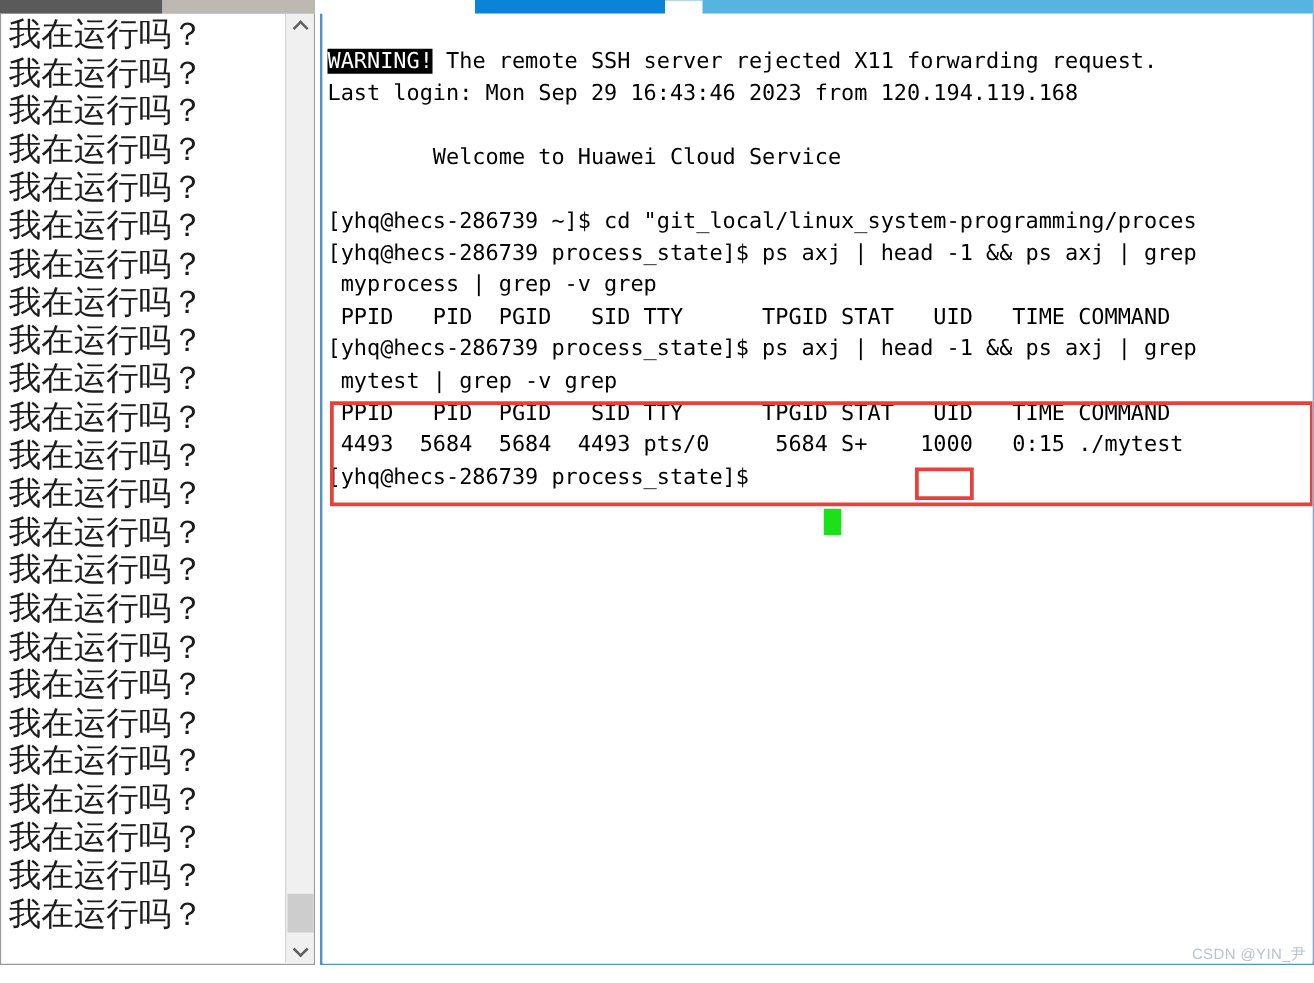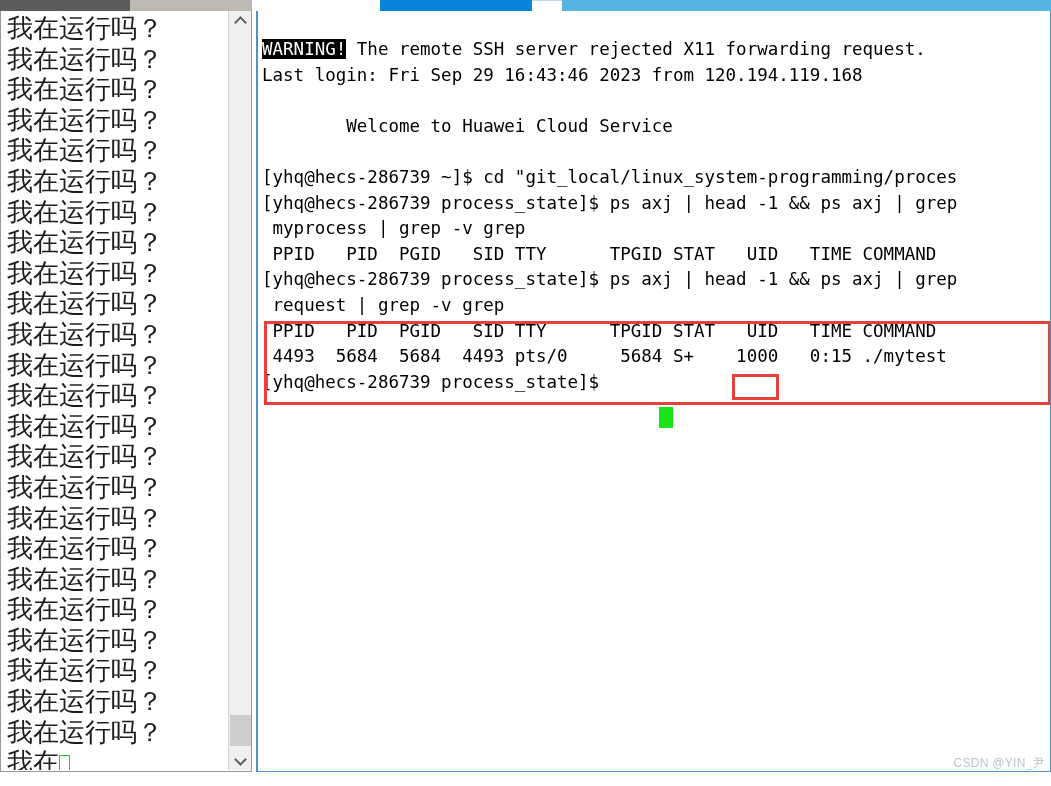--- a/index.html
+++ b/index.html
@@ -267,48 +267,47 @@
       <div class="cn-line">我在运行吗？</div>
       <div class="cn-line">我在运行吗？</div>
       <div class="cn-line">我在运行吗？</div>
       <div class="cn-line">我在运行吗？</div>
       <div class="cn-line">我在运行吗？</div>
       <div class="cn-line">我在运行吗？</div>
       <div class="cn-line">我在运行吗？</div>
       <div class="cn-line">我在运行吗？</div>
       <div class="cn-line">我在运行吗？</div>
       <div class="cn-line">我在运行吗？</div>
-      <div class="cn-line"><span>我在</span><span class="cn-cursor"></span></div>
     </div>
 
   <div id="left-scrollbar">
     <div class="sb-arrow" id="sb-arrow-up">
       <span class="sb-chevron up"></span>
     </div>
     <div id="sb-thumb"></div>
     <div class="sb-arrow" id="sb-arrow-down">
       <span class="sb-chevron down"></span>
     </div>
   </div>
 </div>
 
 <div id="terminal-panel">
   <div id="terminal-screen">
     <div id="term-body">
         <div class="term-line"><span class="inv">WARNING!</span><span> The remote SSH server rejected X11 forwarding request.</span></div>
-        <div class="term-line"><span>Last login: Fri Sep 29 16:43:46 2023 from 120.194.119.168</span></div>
+        <div class="term-line"><span>Last login: Mon Sep 29 16:43:46 2023 from 120.194.119.168</span></div>
         <div class="term-line"><span></span></div>
         <div class="term-line"><span>        Welcome to Huawei Cloud Service</span></div>
         <div class="term-line"><span></span></div>
         <div class="term-line"><span>[yhq@hecs-286739 ~]$ cd "git_local/linux_system-programming/proces</span></div>
         <div class="term-line"><span>[yhq@hecs-286739 process_state]$ ps axj | head -1 &amp;&amp; ps axj | grep</span></div>
         <div class="term-line"><span> myprocess | grep -v grep</span></div>
         <div class="term-line"><span> PPID   PID  PGID   SID TTY      TPGID STAT   UID   TIME COMMAND</span></div>
         <div class="term-line"><span>[yhq@hecs-286739 process_state]$ ps axj | head -1 &amp;&amp; ps axj | grep</span></div>
-        <div class="term-line"><span> request | grep -v grep</span></div>
+        <div class="term-line"><span> mytest | grep -v grep</span></div>
         <div class="term-line"><span> PPID   PID  PGID   SID TTY      TPGID STAT   UID   TIME COMMAND</span></div>
         <div class="term-line"><span> 4493  5684  5684  4493 pts/0     5684 S+    1000   0:15 ./mytest</span></div>
         <div class="term-line"><span>[yhq@hecs-286739 process_state]$ </span></div>
       </div>
 
     <div class="anno-box" id="anno-box-main"></div>
     <div class="anno-box" id="anno-box-stat"></div>
 
     <div id="term-cursor"></div>
   </div>

